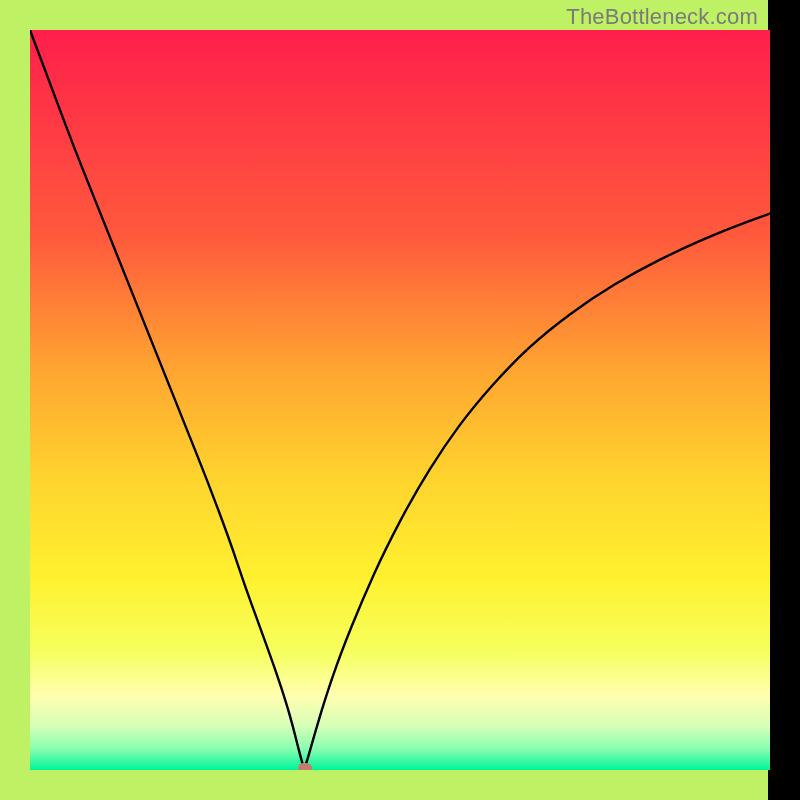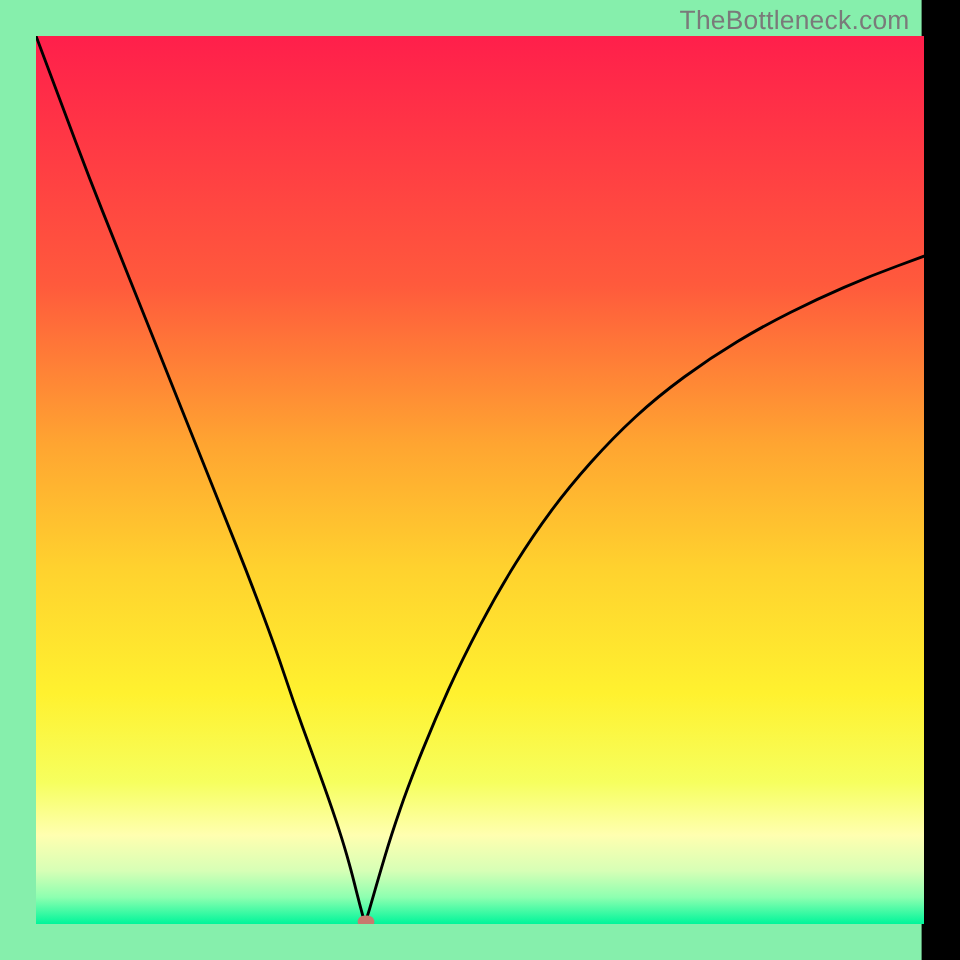--- a/index.html
+++ b/index.html
@@ -8,21 +8,21 @@
     width: 800px;
     height: 800px;
     overflow: hidden;
     background: #000;
     font-family: Arial, Helvetica, sans-serif;
   }
   .frame {
     position: relative;
     width: 768px;
     height: 800px;
-    background: #86efac;
+    background: #bef264;
   }
   .watermark {
     position: absolute;
     top: 4px;
     right: 10px;
     color: #7a7a7a;
     font-size: 22px;
     font-weight: 500;
     letter-spacing: 0.2px;
     z-index: 30;

